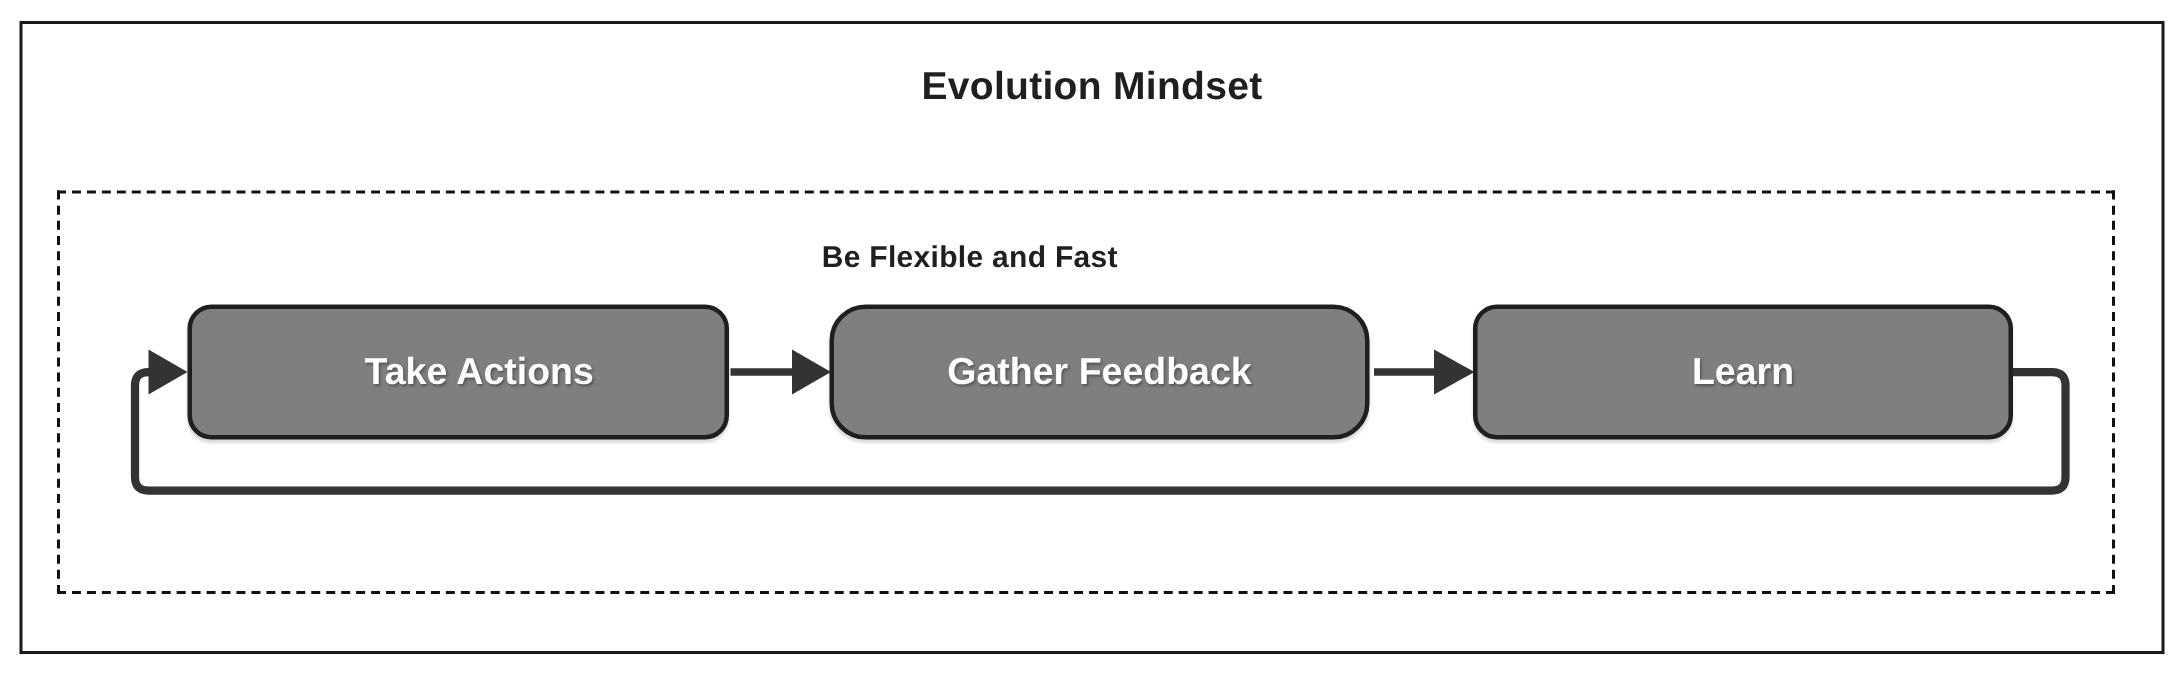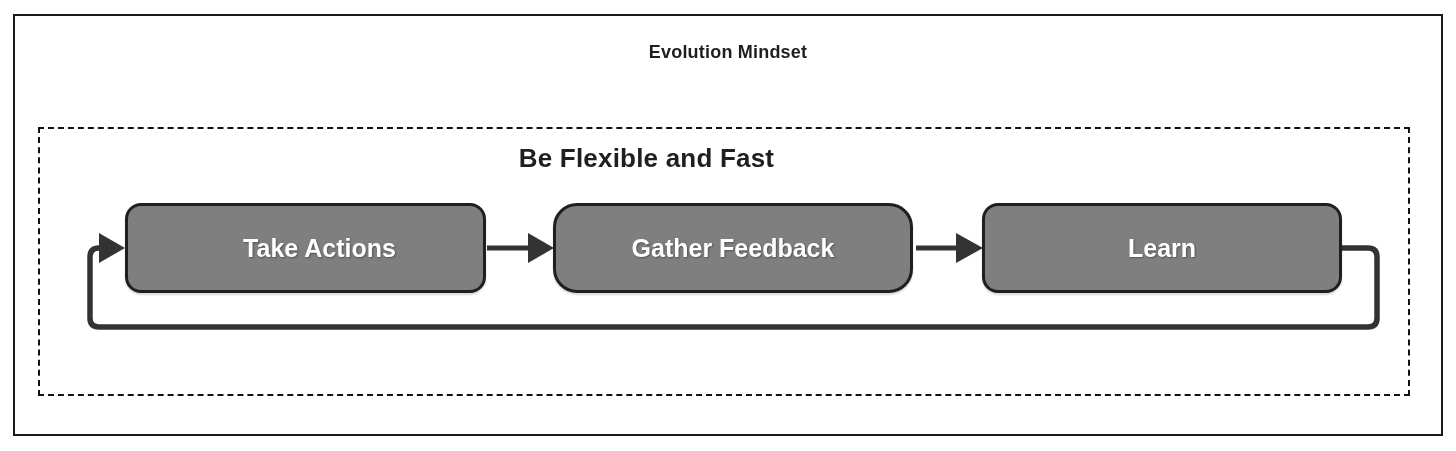--- a/index.html
+++ b/index.html
@@ -24,41 +24,41 @@
     border: 2.5px solid #1a1a1a;
     box-sizing: border-box;
     background: #ffffff;
   }
   .diagram-title {
     position: absolute;
     left: 0;
     top: 42px;
     width: 1456px;
     text-align: center;
-    font-size: 18px;
+    font-size: 26px;
     font-weight: bold;
     color: #1f1f1f;
     letter-spacing: 0.2px;
   }
   .dashed-group {
     position: absolute;
     left: 38px;
     top: 127px;
     width: 1372px;
     height: 269px;
     border: 2px dashed #111111;
     box-sizing: border-box;
   }
   .group-title {
     position: absolute;
     left: 0;
-    top: 143px;
+    top: 161px;
     width: 1293px;
     text-align: center;
-    font-size: 26px;
+    font-size: 20px;
     font-weight: bold;
     color: #1f1f1f;
     letter-spacing: 0.2px;
   }
   .node {
     position: absolute;
     top: 203px;
     height: 90px;
     box-sizing: border-box;
     background: #7f7f7f;

